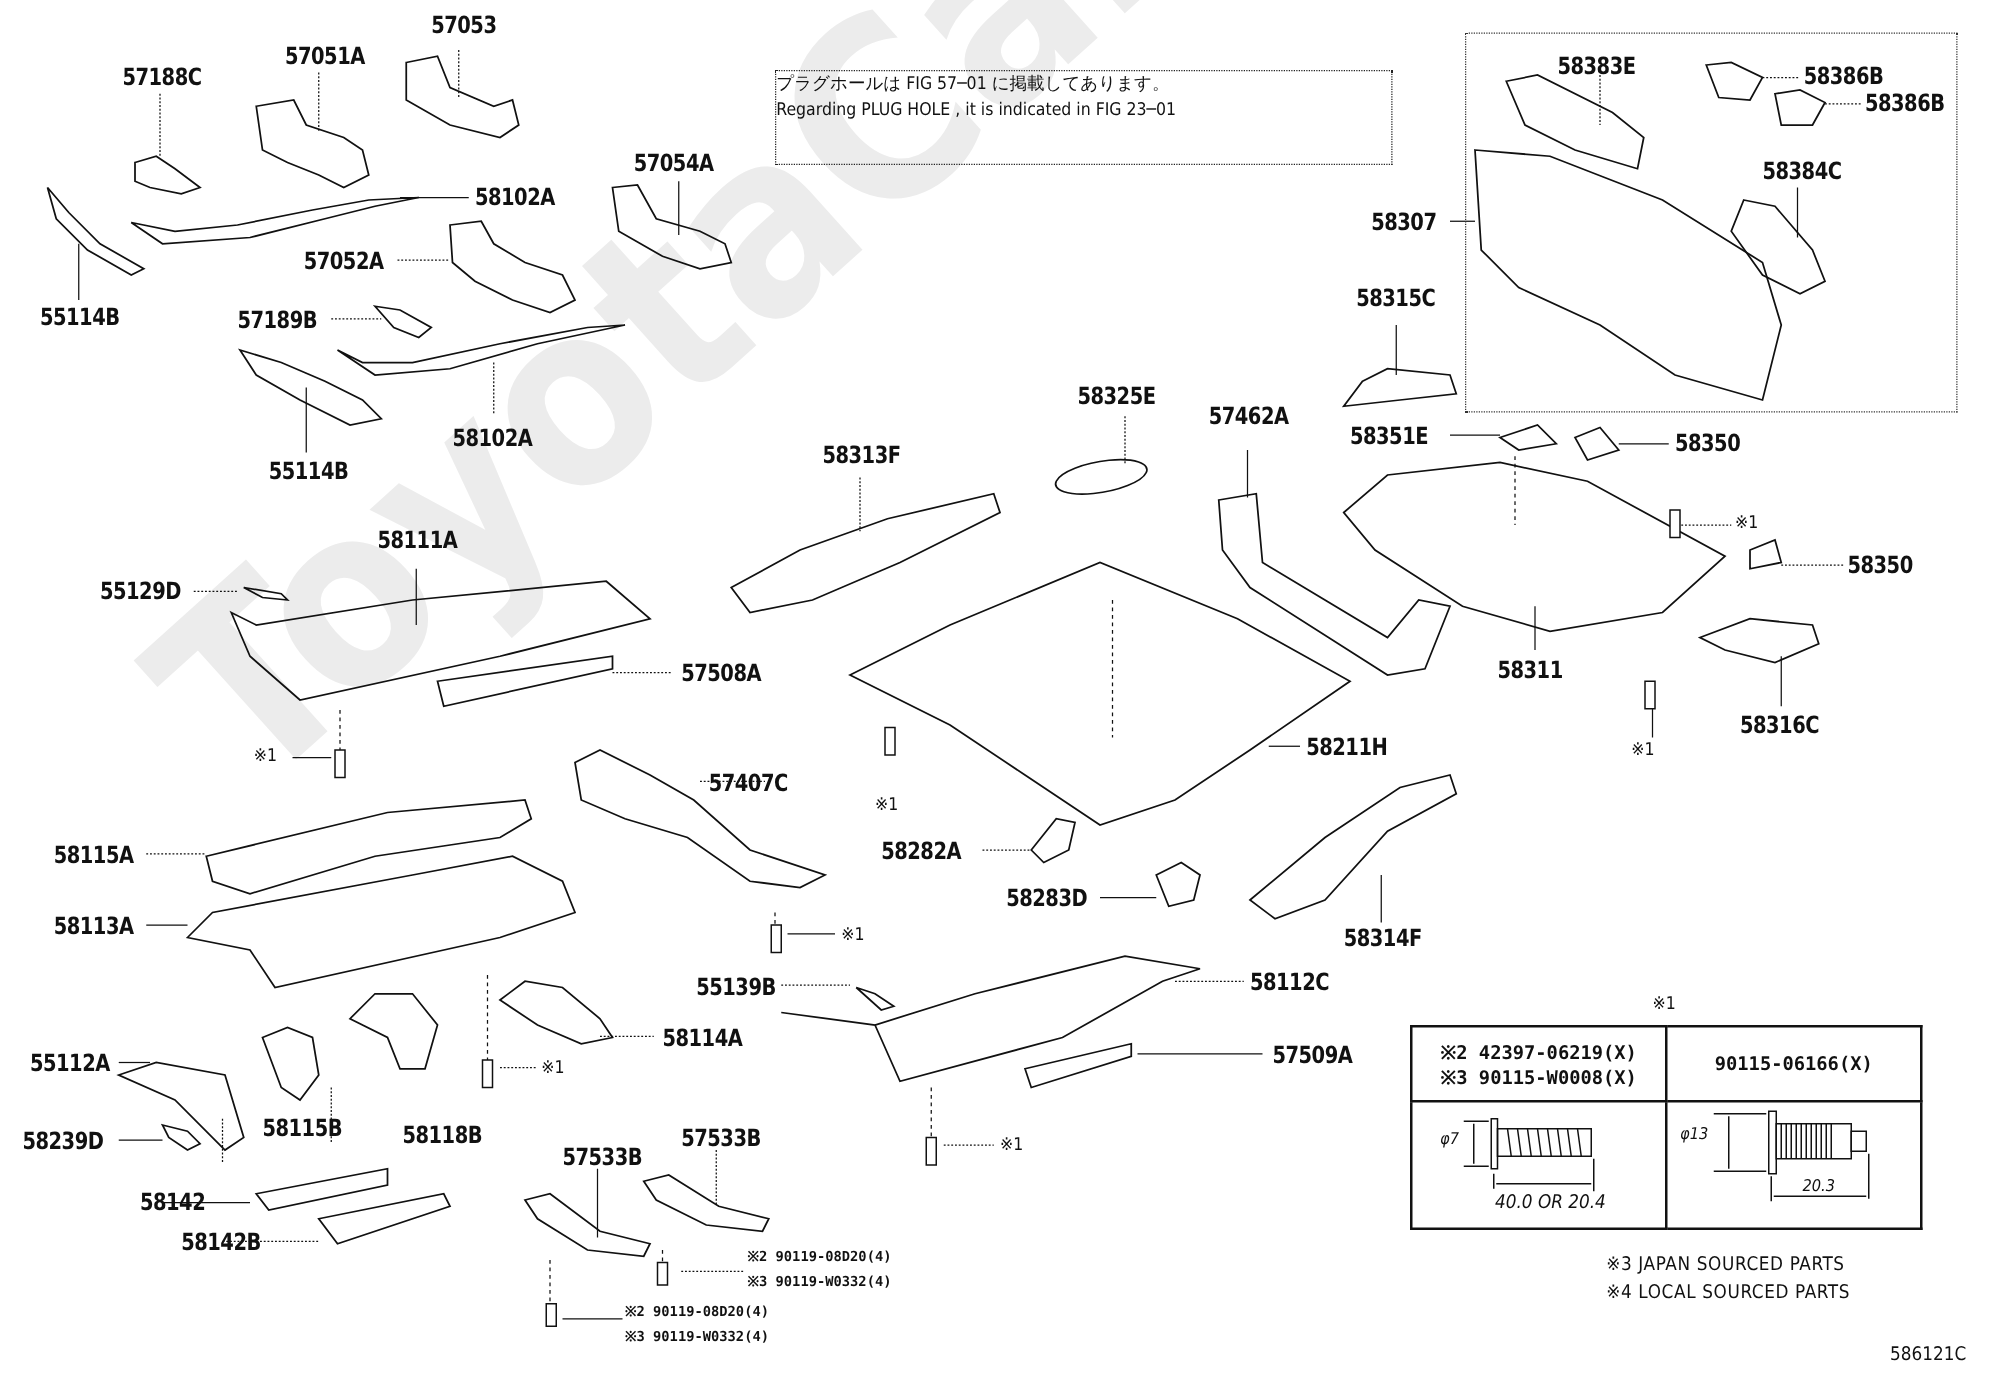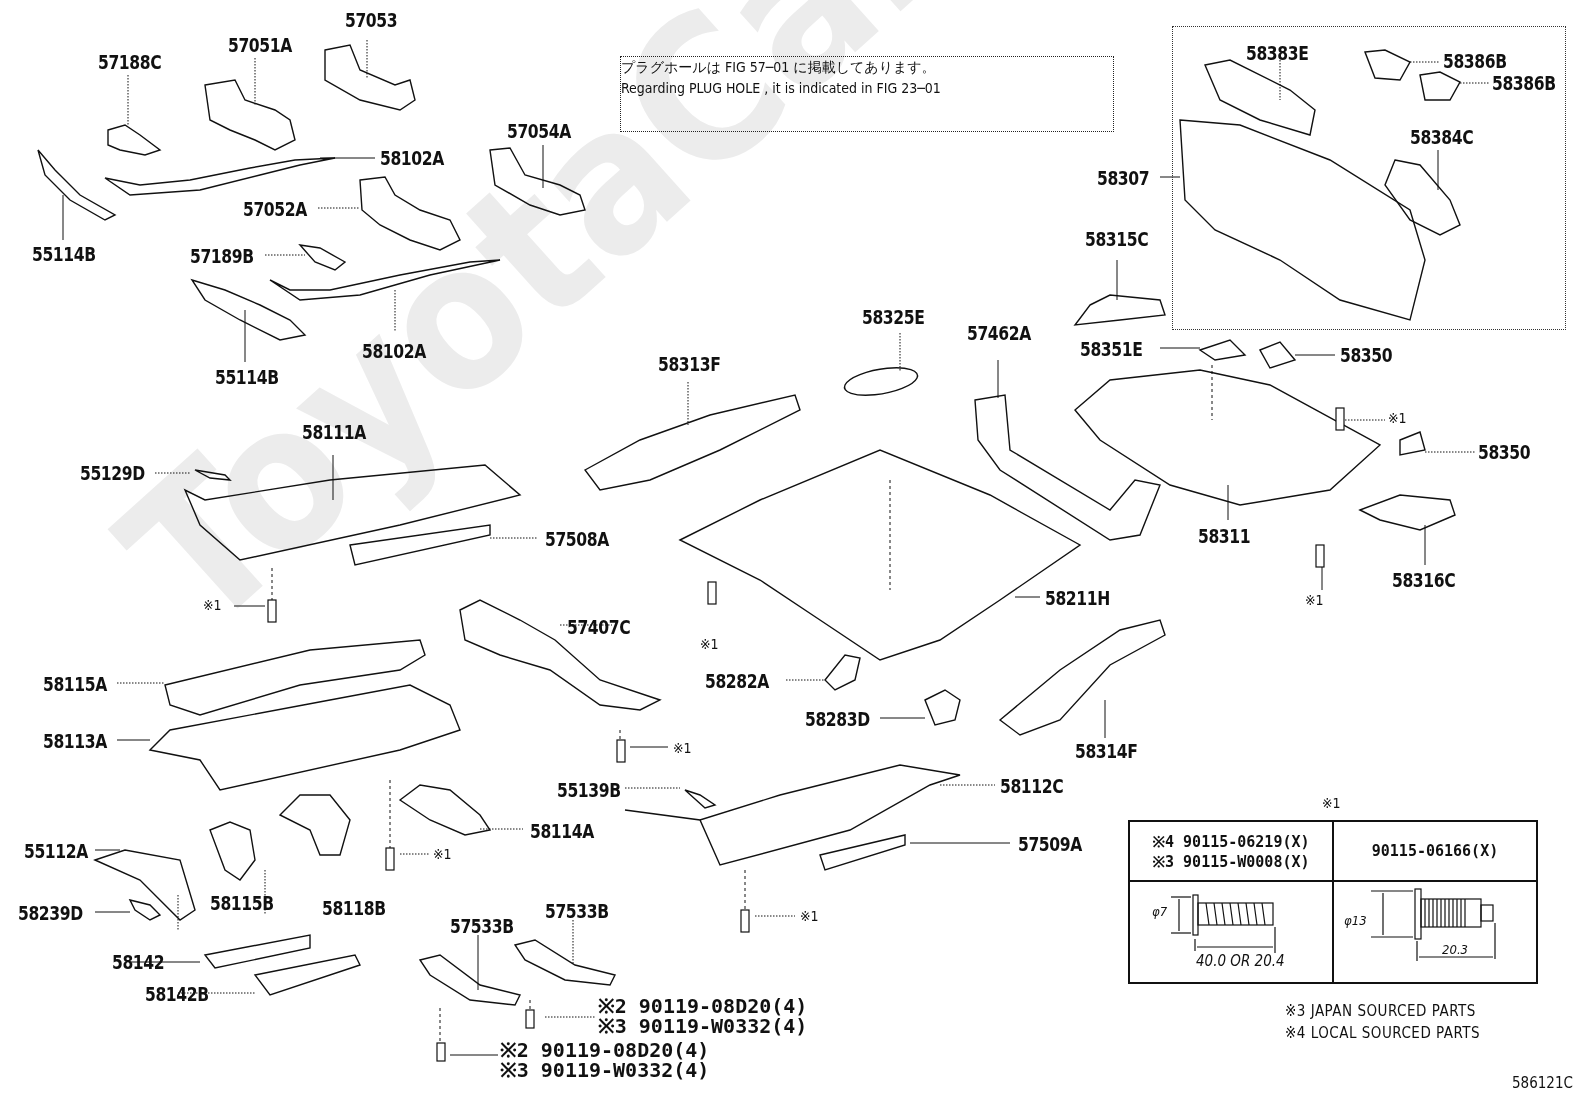--- a/index.html
+++ b/index.html
@@ -15,21 +15,21 @@
   .inset { position:absolute; left:1172px; top:26px; width:392px; height:302px; border:1px dotted #333; }
   table.spec { position:absolute; left:1128px; top:820px; border-collapse:collapse; }
   table.spec td { border:2px solid #111; }
   .spec-head { height:60px; }
   .spec-img { height:94px; width:200px; position:relative;font-style:italic; }
   .spec-pn { font-family:"DejaVu Sans Mono", monospace; font-weight:bold; font-size:15px; }
   .legend { position:absolute; left:1285px; top:1000px; font-size:15px; line-height:22px; letter-spacing:0.5px; }
   .figno { position:absolute; left:1512px; top:1074px; font-size:15px; }
   .watermark { position:absolute; left:80px; top:500px; font-size:200px; color:#ececec;
                transform:rotate(-42deg); transform-origin:left top; font-weight:bold; white-space:nowrap; z-index:0; }
-  .fast { font-family:"DejaVu Sans Mono", monospace; font-weight:bold; font-size:20px; position:absolute; line-height:20px; white-space:nowrap; }
+  .fast { font-family:"DejaVu Sans Mono", monospace; font-weight:bold; font-size:11px; position:absolute; line-height:20px; white-space:nowrap; }
   .mark { position:absolute; font-size:14px; }
   .dim { position:absolute; font-size:13px; }
 </style>
 </head>
 <body>
 
 <div class="watermark">ToyotaCarMirror</div>
 
 <svg class="layer" viewBox="0 0 1592 1099">
   <g fill="none" stroke="#111" stroke-width="1.4">
@@ -235,21 +235,21 @@
 <div class="lbl" style="left:1478px;top:441px;">58350</div>
 <div class="lbl" style="left:1198px;top:525px;">58311</div>
 <div class="lbl" style="left:1392px;top:569px;">58316C</div>
 <div class="mark" style="left:1305px;top:592px;">※1</div>
 
 <div class="mark" style="left:1322px;top:795px;">※1</div>
 <table class="spec">
   <tbody>
       <tr class="spec-head">
     <td style="width:200px;text-align:center;">
-      <div class="spec-pn">※4 90115-06219(X)</div>
+      <div class="spec-pn">※2 42397-06219(X)</div>
       <div class="spec-pn">※3 90115-W0008(X)</div>
     </td>
     <td style="width:200px;text-align:center;margin-left:28px;">
       <div class="spec-pn">90115-06166(X)</div>
     </td>
   </tr>
   <tr>
     <td class="spec-img">
       <svg width="200" height="94">
         <g stroke="#111" fill="none" stroke-width="1.2">
@@ -275,21 +275,21 @@
           <path d="M90 16 V44 M94 16 V44 M98 16 V44 M102 16 V44 M106 16 V44 M110 16 V44 M114 16 V44 M118 16 V44 M122 16 V44 M126 16 V44 M130 16 V44"></path>
           <rect x="146" y="22" width="12" height="16"></rect>
           <line x1="36" y1="8" x2="78" y2="8"></line>
               <line x1="36" y1="54" x2="78" y2="54"></line>
           <line x1="48" y1="10" x2="48" y2="52"></line>
           <line x1="82" y1="58" x2="82" y2="78"></line>
               <line x1="160" y1="40" x2="160" y2="76"></line>
           <line x1="84" y1="74" x2="158" y2="74"></line>
         </g>
       </svg>
-      <span class="dim" style="left:10px;top:31px;">φ13</span>
+      <span class="dim" style="left:10px;top:18px;">φ13</span>
       <span class="dim" style="left:108px;top:60px;">20.3</span>
     </td>
   </tr>
 </tbody>
   </table>
 
 <div class="legend">
   <div>※3 JAPAN SOURCED PARTS</div>
   <div>※4 LOCAL SOURCED PARTS</div>
 </div>

